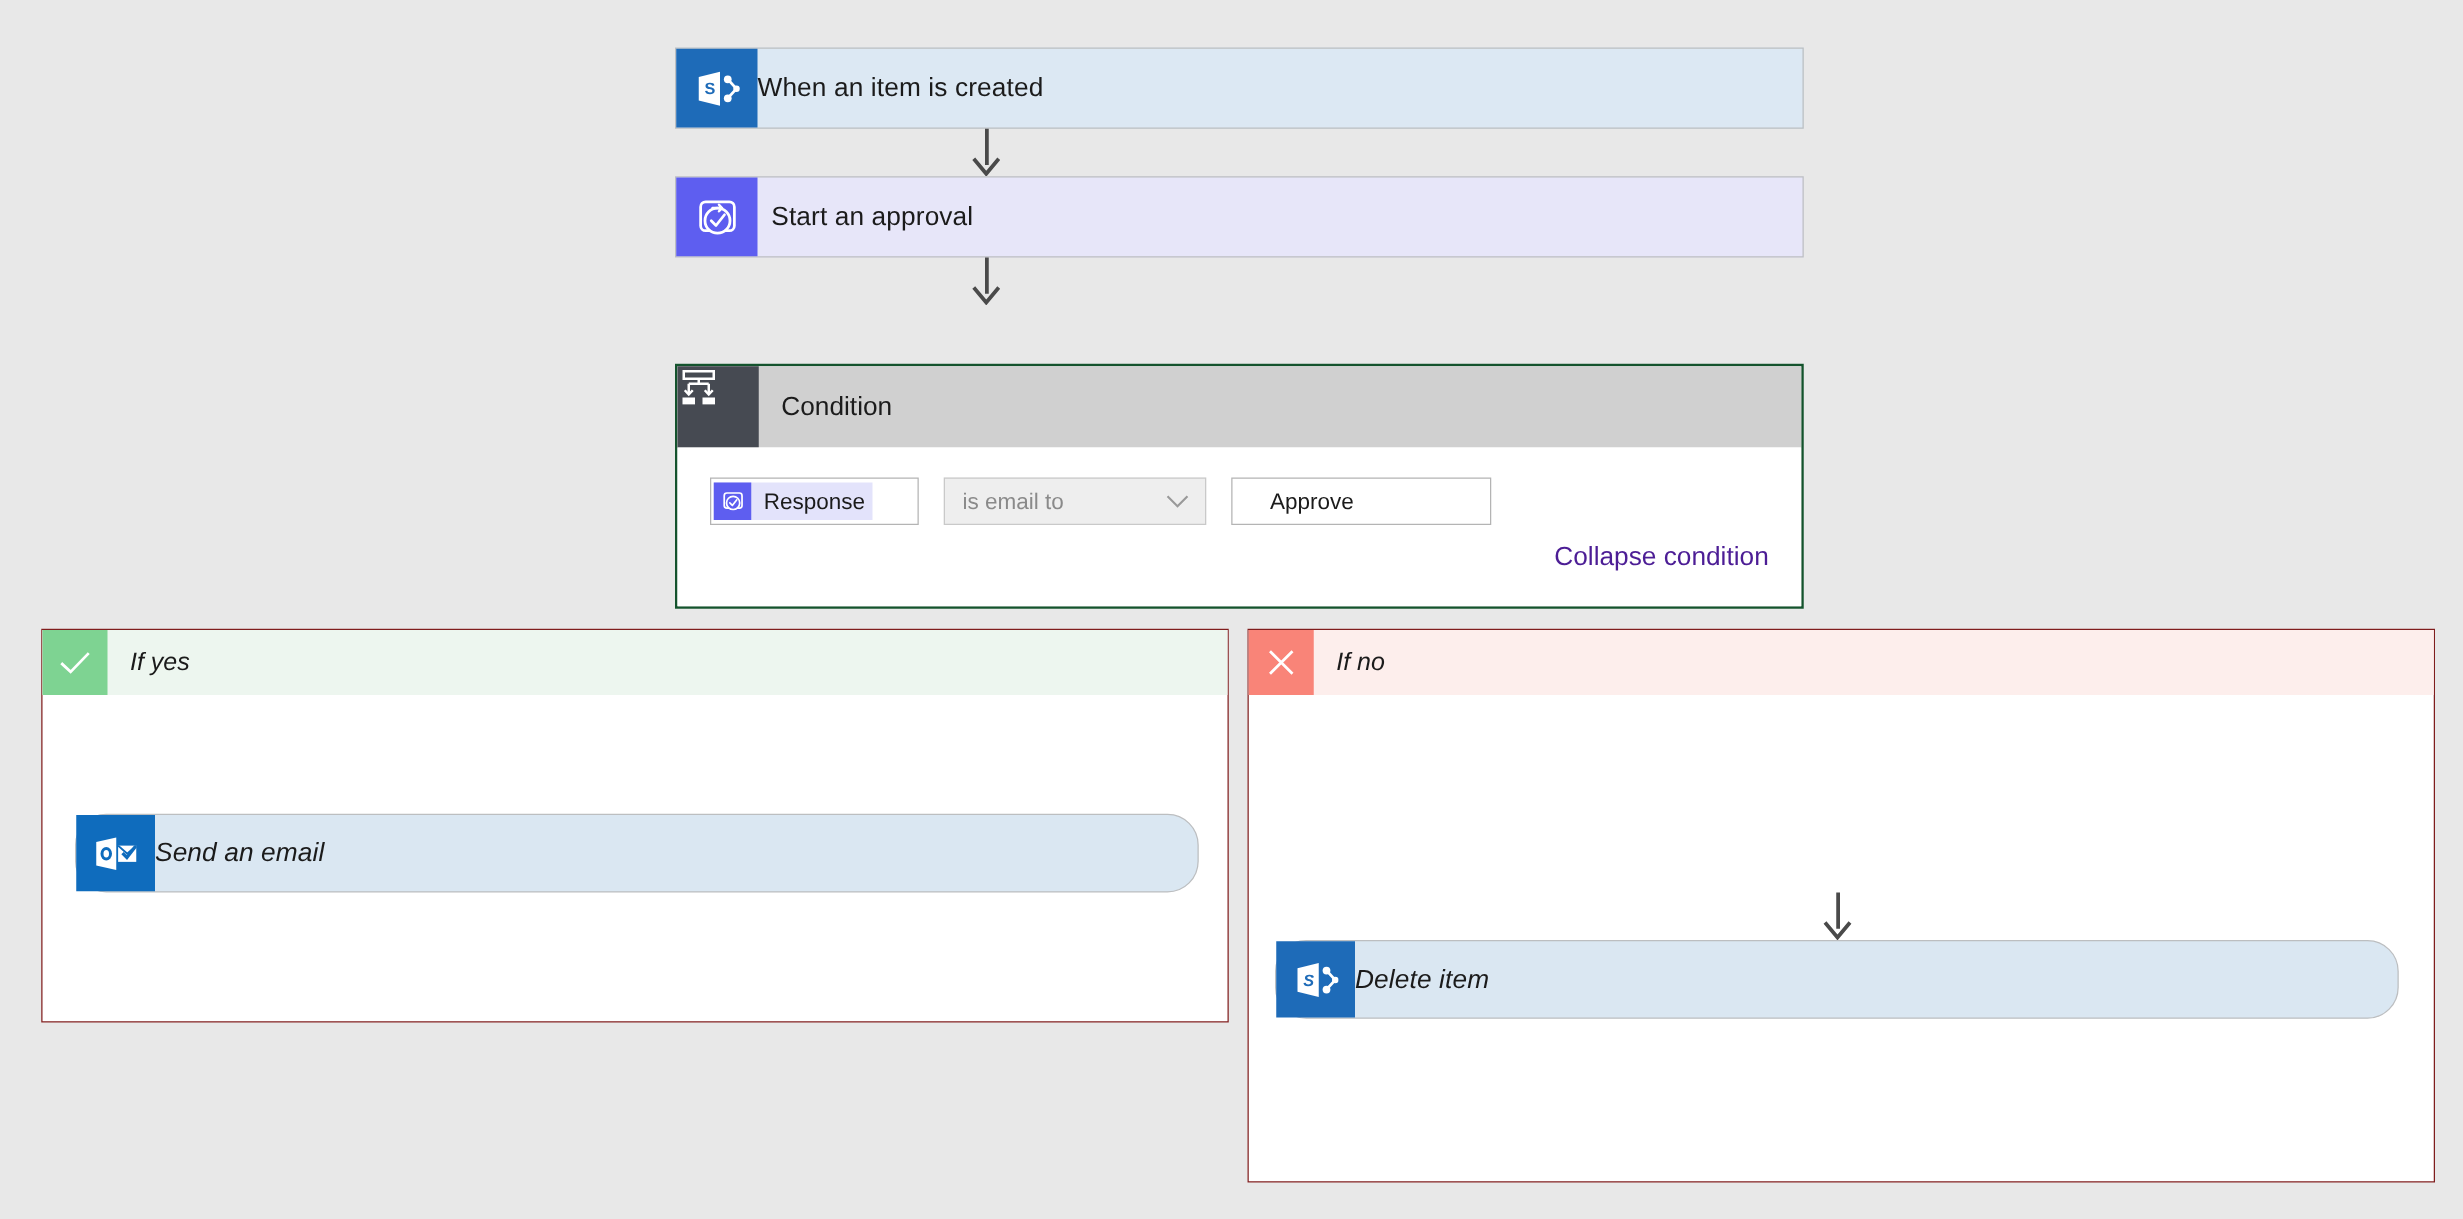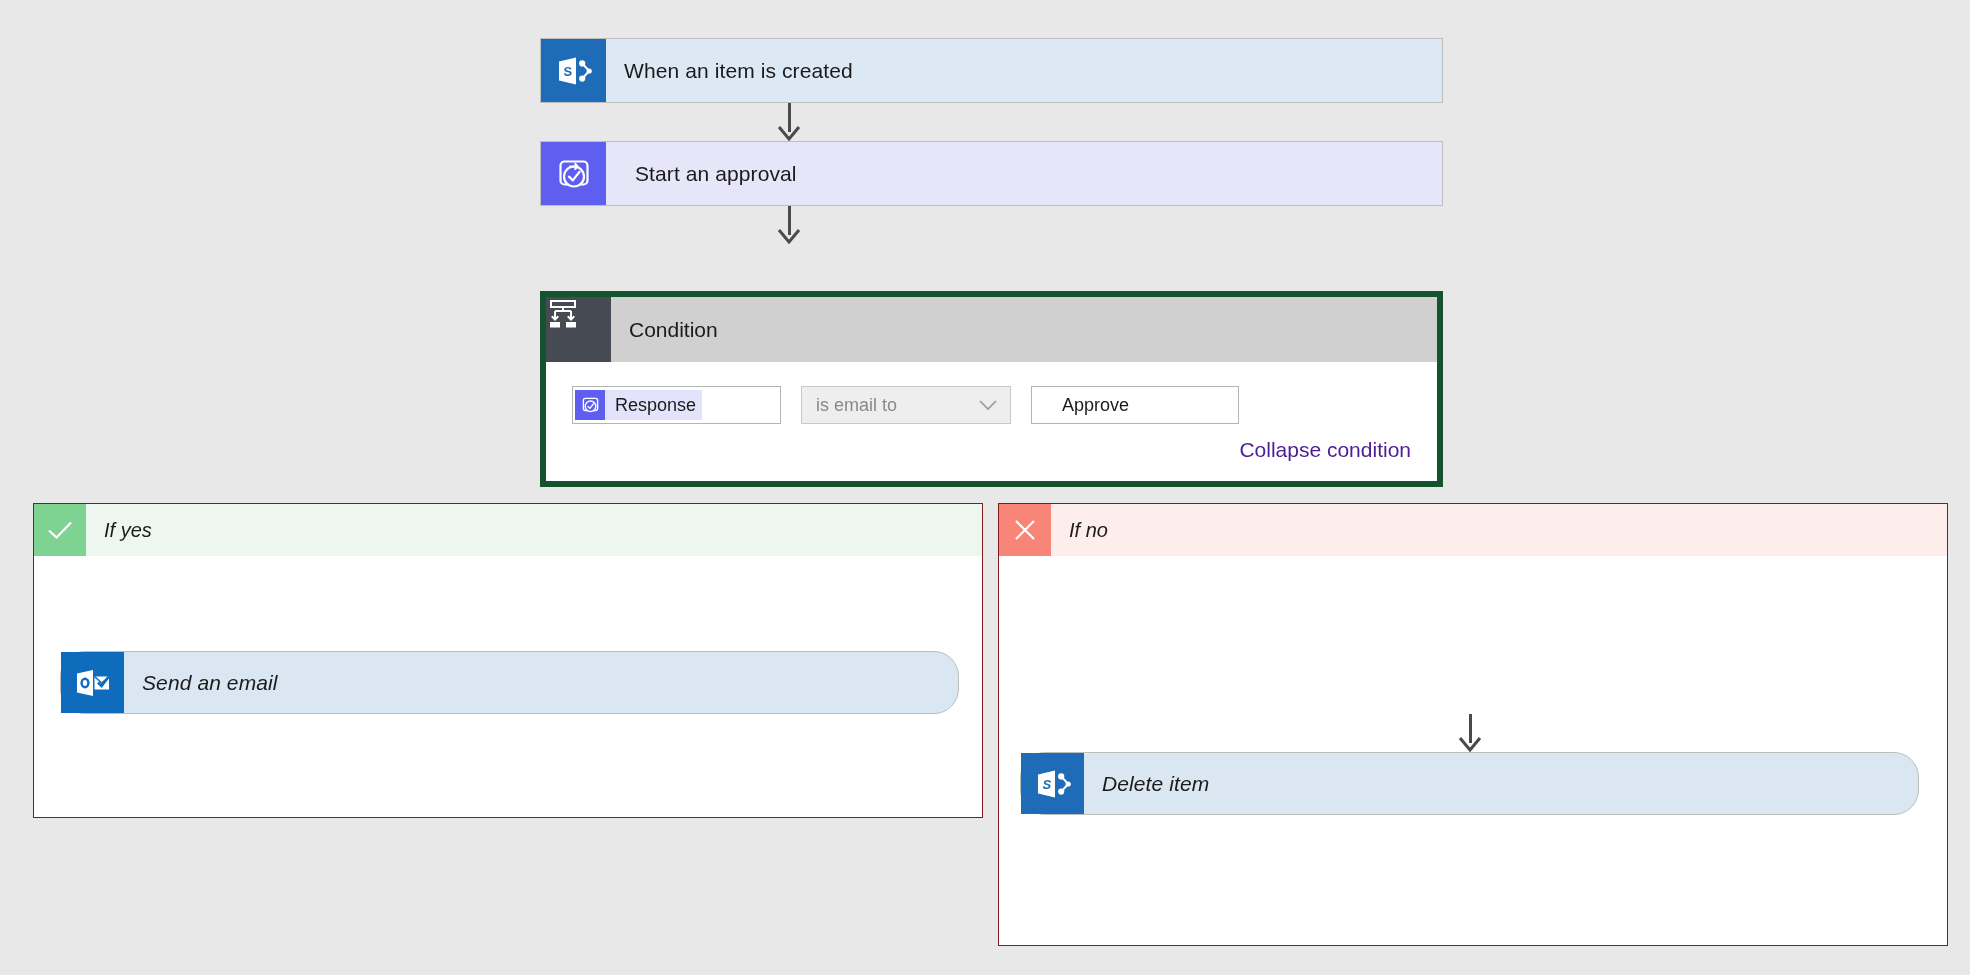--- a/index.html
+++ b/index.html
@@ -32,21 +32,20 @@
   .card .icon-box {
     flex: 0 0 auto;
     display: flex;
     align-items: center;
     justify-content: center;
   }
   .card .card-title {
     flex: 1 1 auto;
     display: flex;
     align-items: center;
-    padding-left: 18px;
     font-size: 21px;
     color: #1b1b1b;
     letter-spacing: .1px;
   }
 
   
   .bg-sharepoint { background: #dce8f3; }
   .bg-approval   { background: #e7e6f9; }
   .bg-outlook    { background: #dae7f2; border-radius: 25px; }
 
@@ -72,21 +71,21 @@
     position: absolute;
     left: 3px;
     bottom: 0;
     width: 24px;
     height: 16px;
   }
 
   
   .condition-block {
     position: absolute;
-    border: 6px solid #14532d;
+    border: 2px solid #14532d;
     box-sizing: border-box;
     background: #ffffff;
   }
   .condition-header {
     display: flex;
     align-items: stretch;
     background: #d0d0d0;
     height: 65px;
   }
   .condition-header .card-title {
@@ -111,21 +110,21 @@
   .field {
     box-sizing: border-box;
     height: 38px;
     border: 1px solid #b4b4b4;
     background: #fff;
     display: flex;
     align-items: center;
     font-size: 18px;
     color: #1b1b1b;
   }
-  .field-token { width: 209px; padding-left: 2px; }
+  .field-token { width: 167px; padding-left: 2px; }
   .token {
     display: flex;
     align-items: center;
     background: #e3e3fb;
     height: 30px;
   }
   .token .token-ico {
     width: 30px; height: 30px;
     background: #5e5ef0;
     display: flex; align-items: center; justify-content: center;

